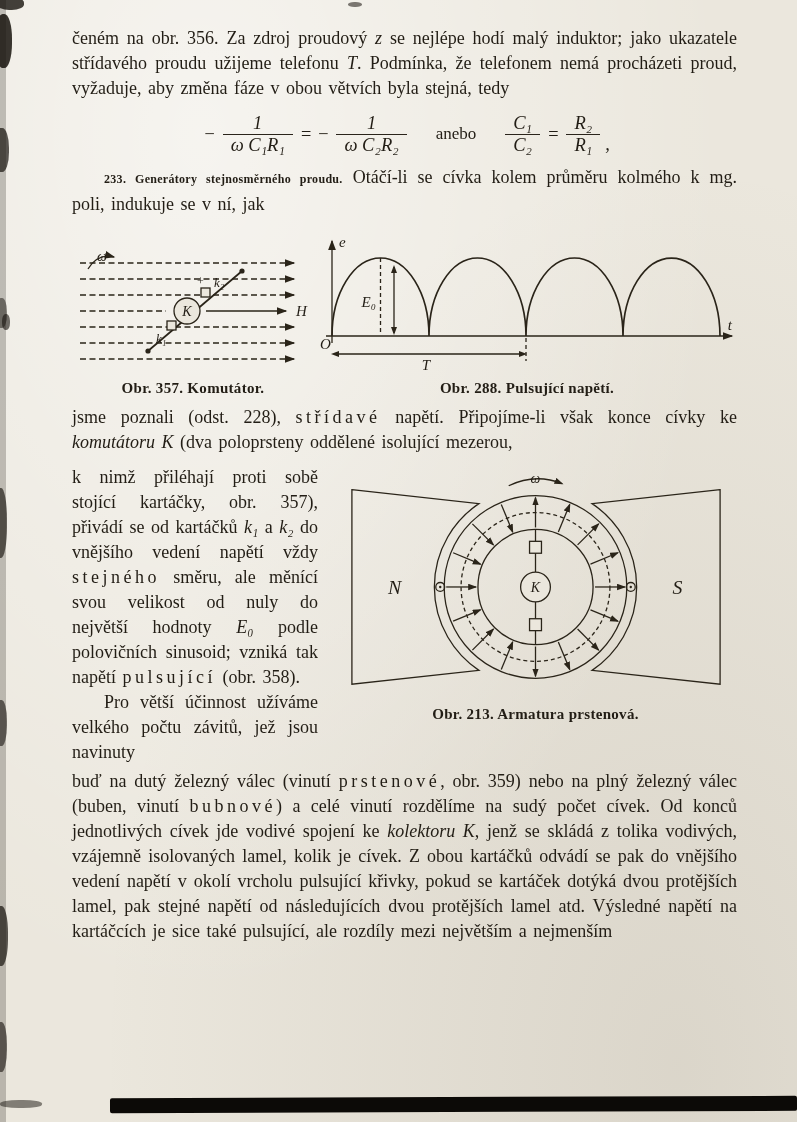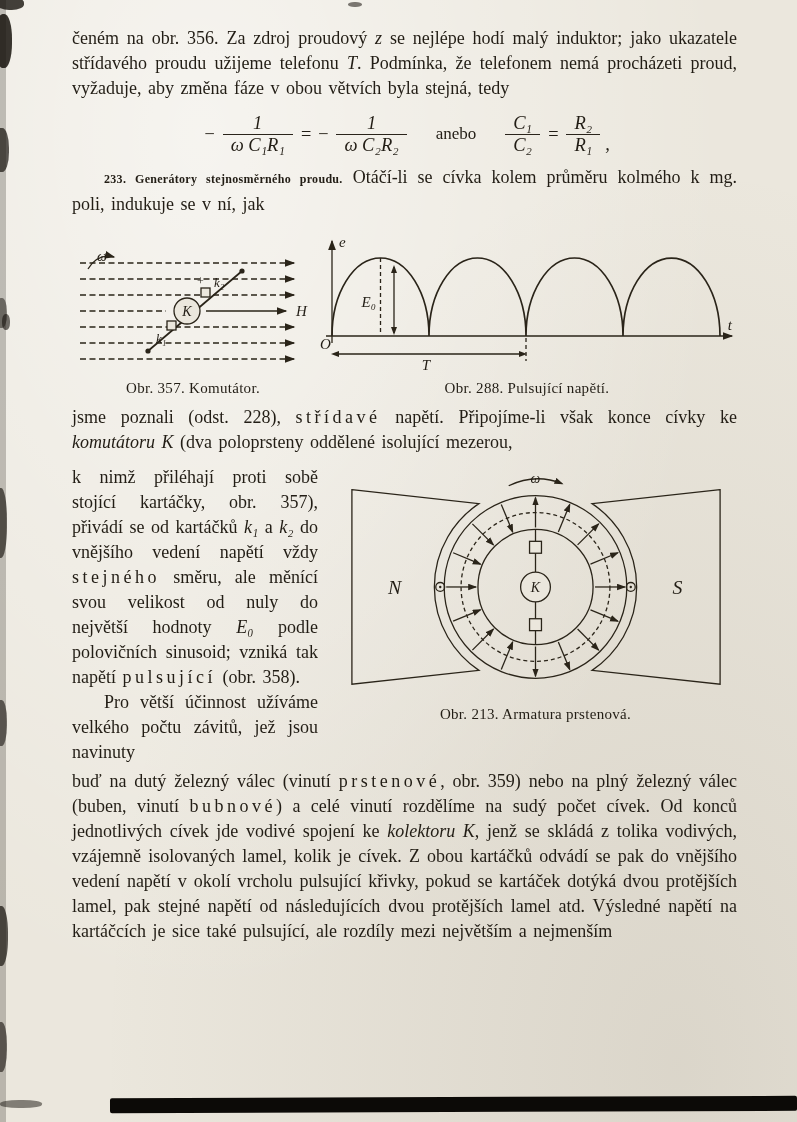--- a/index.html
+++ b/index.html
@@ -41,21 +41,21 @@
   .anebo{font-style:normal;margin:0 26px;font-size:17px;}
   .fcomma{align-self:flex-end;margin-left:2px;}
 
   
   .figures-row{
     display:flex;align-items:flex-end;justify-content:space-between;
     margin:14px 0 8px;padding:0 2px;
   }
   figure{margin:0;display:flex;flex-direction:column;align-items:center;}
   figcaption{
-    font-weight:normal;font-size:15px;margin-top:7px;letter-spacing:0.3px;
+    font-weight:bold;font-size:15px;margin-top:7px;letter-spacing:0.3px;
   }
   svg{display:block;}
   .ln{stroke:#2a2419;stroke-width:1.3;fill:none;}
   .ln-thick{stroke:#2a2419;stroke-width:1.7;fill:none;}
   .dash{stroke-dasharray:6 3.5;}
   .dash2{stroke-dasharray:4 3;}
   .fillpaper{fill:#ebe7dd;}
   .svgtxt{font-family:"Liberation Serif","DejaVu Serif",serif;fill:#221d15;}
   .it{font-style:italic;}
 

